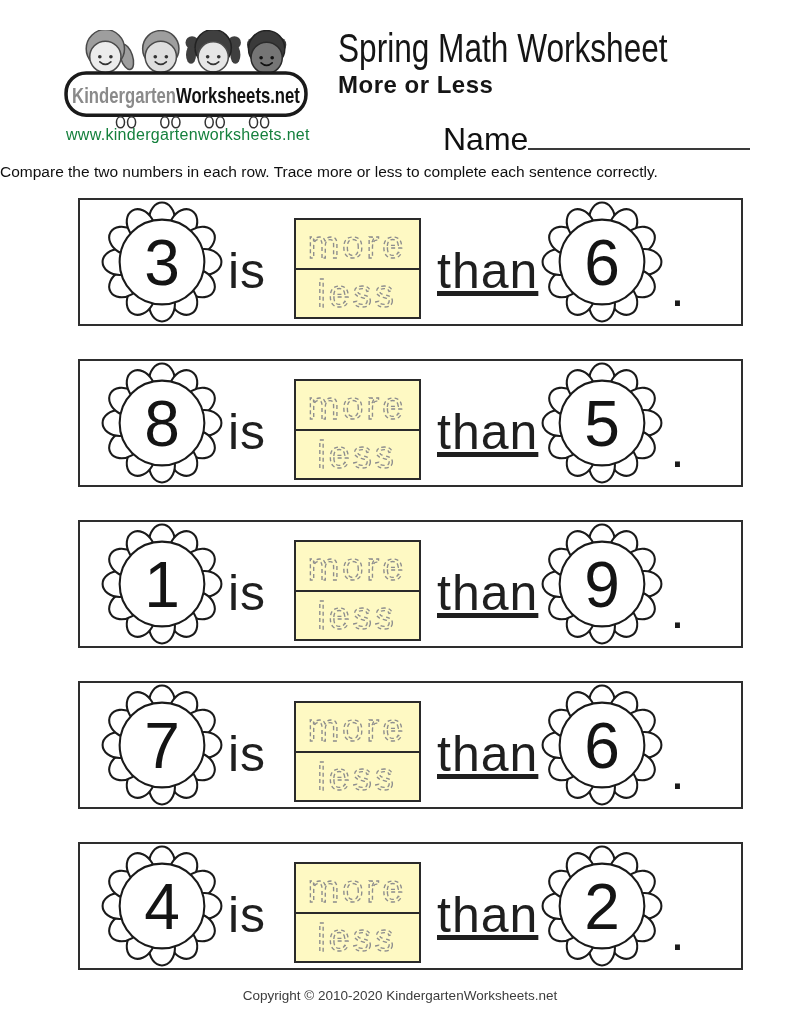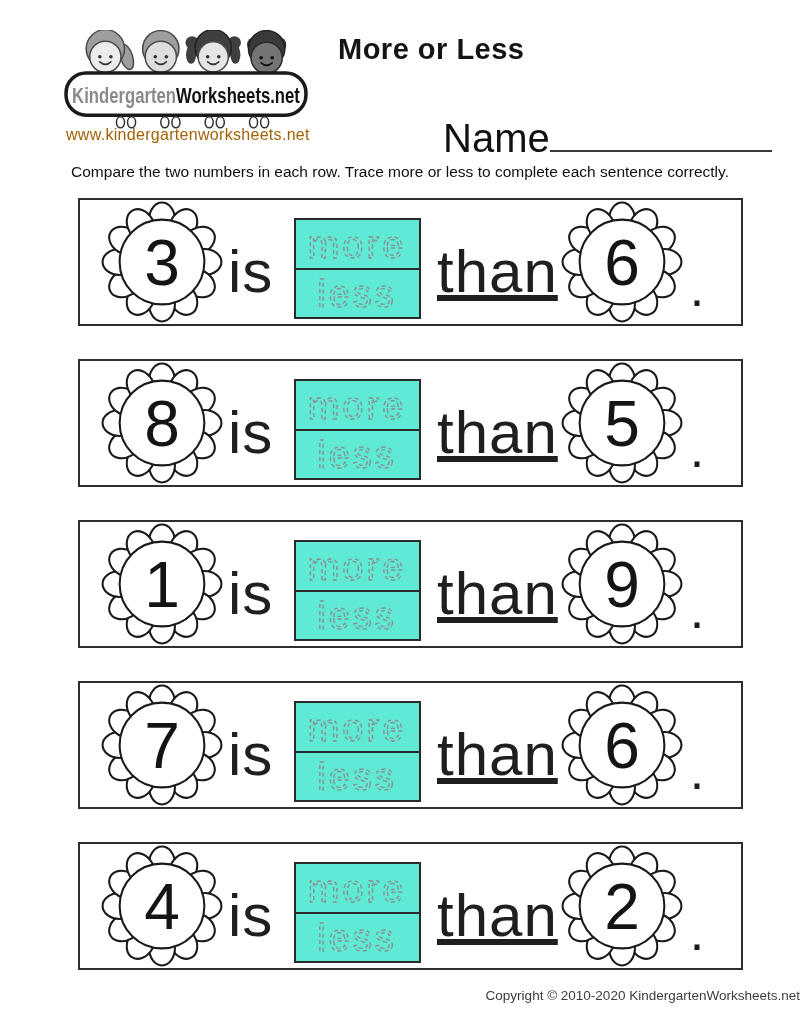--- a/index.html
+++ b/index.html
@@ -3,50 +3,50 @@
 <meta charset="utf-8">
 <style>
   html,body{margin:0;padding:0;background:#fff;}
   .page{
     position:relative;width:800px;height:1035px;background:#fff;overflow:hidden;
     font-family:"Liberation Sans",sans-serif;color:#1a1a1a;
   }
   
   .logo{position:absolute;left:60px;top:30px;width:252px;height:104px;}
   .logo-url{position:absolute;left:66px;top:126px;width:240px;text-align:center;
-    font-size:16px;color:#a16207;letter-spacing:.3px;}
+    font-size:16px;color:#15803d;letter-spacing:.3px;}
   .title-block{position:absolute;left:338px;top:26px;}
   .title{display:inline-block;font-size:40px;font-weight:400;white-space:nowrap;
     transform:scaleX(.79);transform-origin:left center;letter-spacing:0;color:#151515;}
-  .subtitle{margin-top:7px;font-size:29px;font-weight:bold;letter-spacing:.5px;color:#151515;}
+  .subtitle{margin-top:0;font-size:24px;font-weight:bold;letter-spacing:.5px;color:#151515;}
   .name-row{position:absolute;left:443px;top:116px;white-space:nowrap;}
-  .name-label{font-size:40px;color:#111;}
+  .name-label{font-size:32px;color:#111;}
   .name-line{display:inline-block;width:222px;height:32px;border-bottom:2.5px solid #3a3a3a;
     vertical-align:baseline;}
-  .instructions{position:absolute;top:163px;left:0;width:100%;text-align:center;
+  .instructions{position:absolute;top:163px;left:0;width:100%;text-align:left;
     font-size:15.5px;color:#0f0f0f;}
   
   .rows{position:absolute;top:198px;left:78px;}
   .wrow{width:641px;height:124px;border:2px solid #2e2e2e;margin-bottom:33px;
     display:flex;align-items:center;padding-left:20px;box-sizing:content-box;}
   .flower{width:124px;height:124px;flex:0 0 auto;}
   .flower text{font-family:"Liberation Sans",sans-serif;}
-  .word{font-size:60px;color:#1f1f1f;letter-spacing:1px;position:relative;top:9px;
+  .word{font-size:50px;color:#1f1f1f;letter-spacing:1px;position:relative;top:9px;
     white-space:nowrap;}
   .word-is{margin-left:4px;width:44px;}
   .word-than{margin-left:16px;margin-right:2px;text-decoration:underline;}
-  .trace-box{margin-left:22px;width:123px;border:2px solid #2a2a2a;background:#5eead4;
+  .trace-box{margin-left:22px;width:123px;border:2px solid #2a2a2a;background:#fef9c3;
     flex:0 0 auto;position:relative;top:6px;}
   .trace-cell{display:block;}
   .trace-cell.bottom{border-top:2px solid #2a2a2a;}
   .trace-text{fill:none;stroke:#8e8e8e;stroke-width:1.35;stroke-dasharray:4 3;
     font-family:"Liberation Sans",sans-serif;font-size:38px;letter-spacing:3px;}
   .period{font-size:52px;color:#1a1a1a;position:relative;top:26px;margin-left:6px;}
   
-  .footer{position:absolute;top:987px;left:0;width:100%;text-align:right;
+  .footer{position:absolute;top:987px;left:0;width:100%;text-align:center;
     font-size:13.5px;line-height:1.4;color:#3c3c3c;}
   .hidden-defs{position:absolute;width:0;height:0;overflow:hidden;}
 </style>
 </head>
 <body>
 
 <svg class="hidden-defs" aria-hidden="true">
   <defs>
     <g id="flower-shape">
       <g fill="#fff" stroke="#1a1a1a" stroke-width="2">
@@ -116,20 +116,21 @@
           <ellipse cx="115" cy="91" rx="4" ry="5.5"></ellipse>
         <ellipse cx="148" cy="91" rx="4" ry="5.5"></ellipse>
           <ellipse cx="159" cy="91" rx="4" ry="5.5"></ellipse>
         <ellipse cx="192" cy="91" rx="4" ry="5.5"></ellipse>
           <ellipse cx="203" cy="91" rx="4" ry="5.5"></ellipse>
       </g>
     </svg>
     <div class="logo-url">www.kindergartenworksheets.net</div>
 
     <div class="title-block">
+      <div><span class="title">Spring Math Worksheet</span></div>
       <div class="subtitle">More or Less</div>
     </div>
 
     <div class="name-row">
       <span class="name-label">Name</span><span class="name-line"></span>
     </div>
   </div>
 
   <div class="instructions">Compare the two numbers in each row. Trace more or less to complete each sentence correctly.</div>
 

